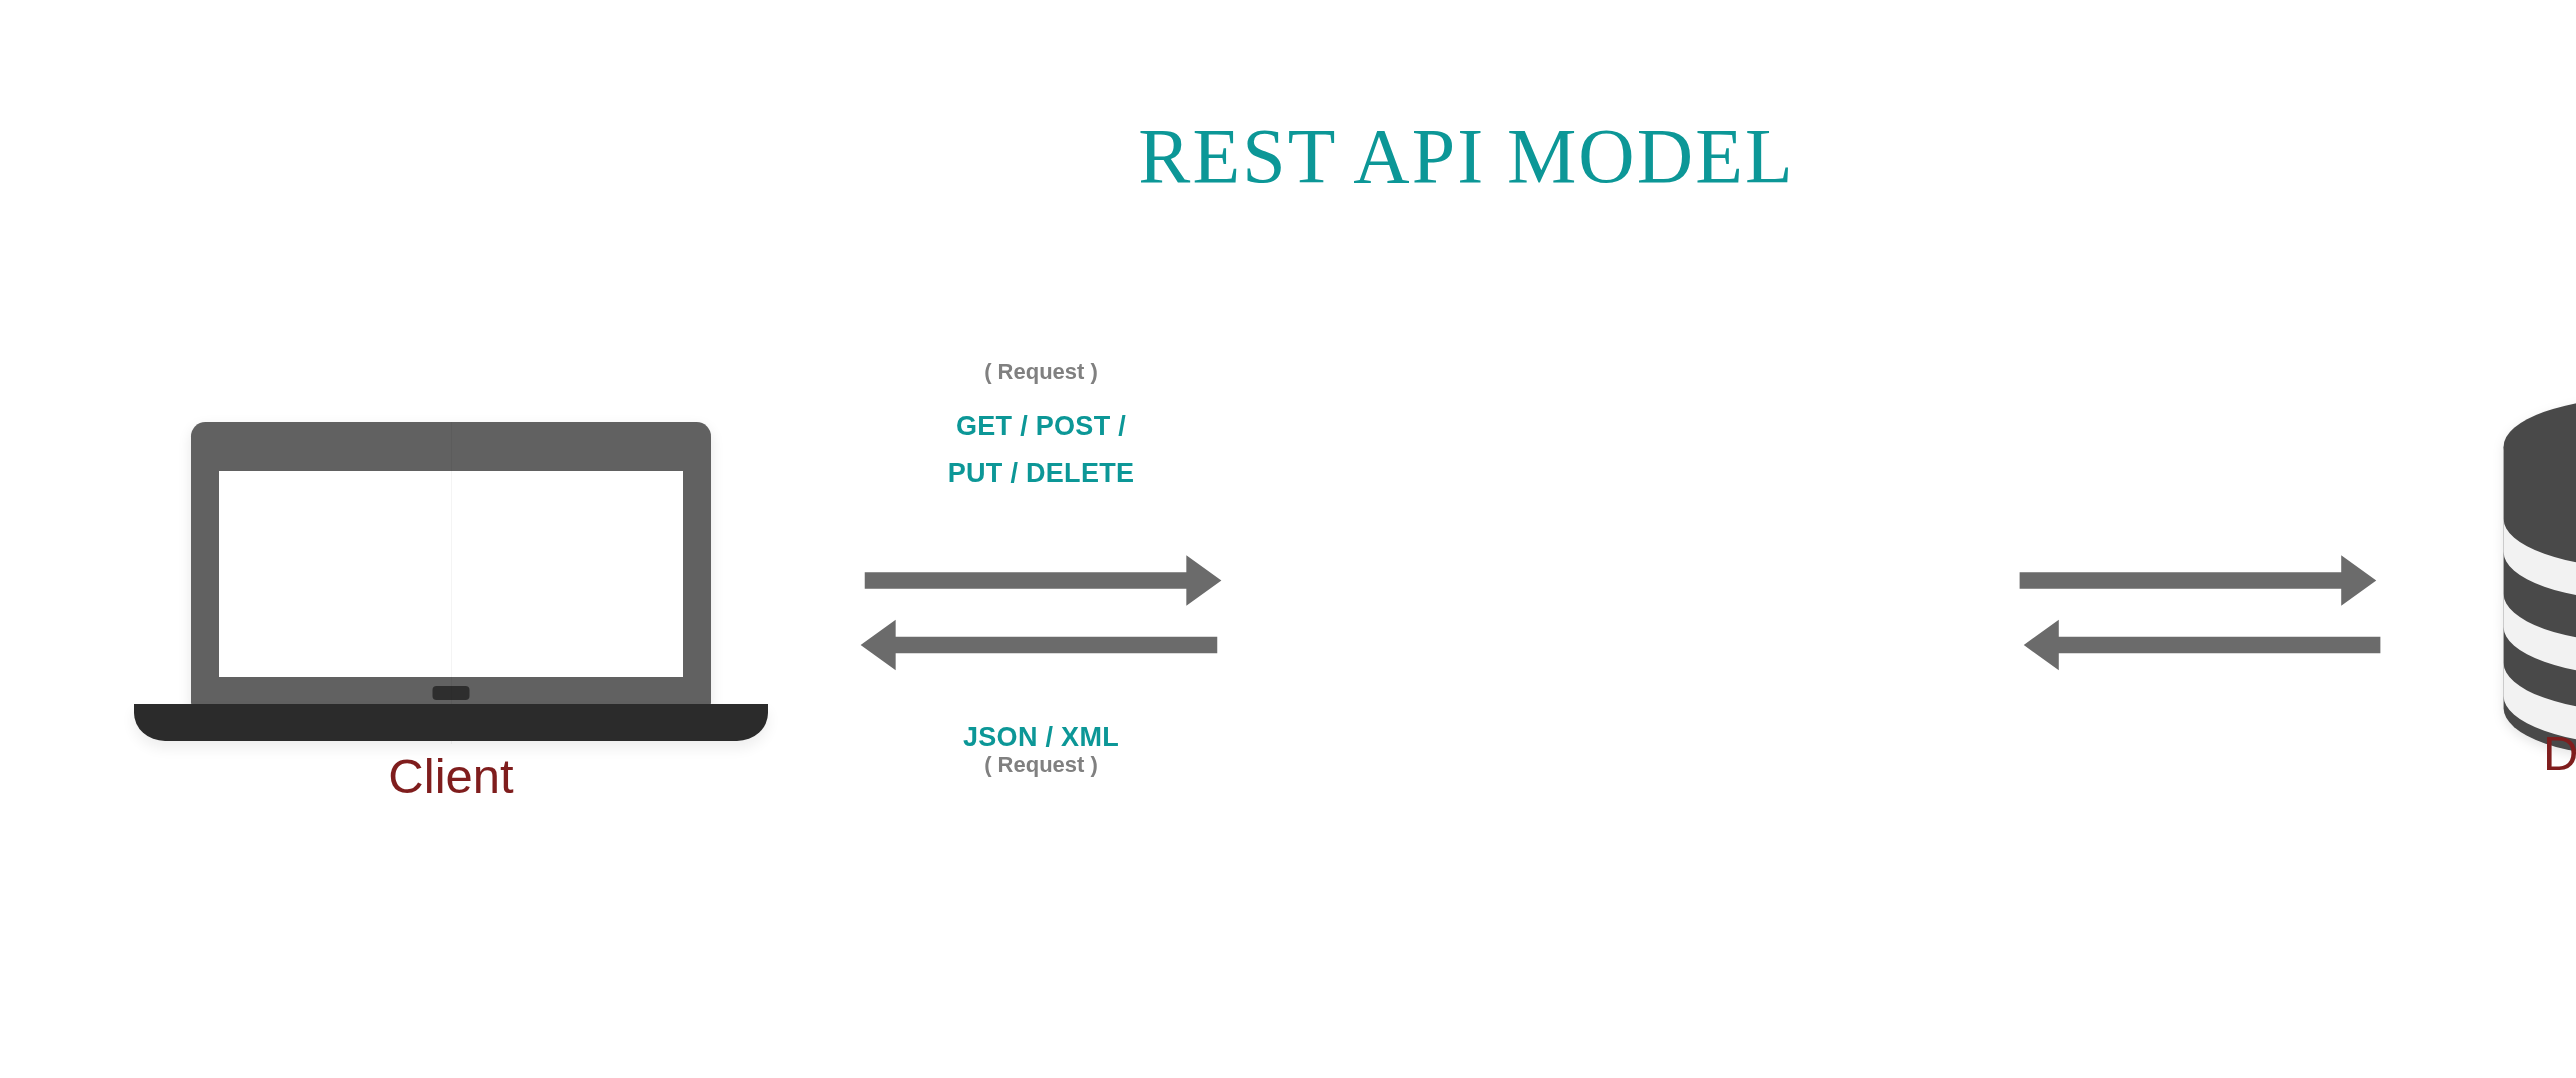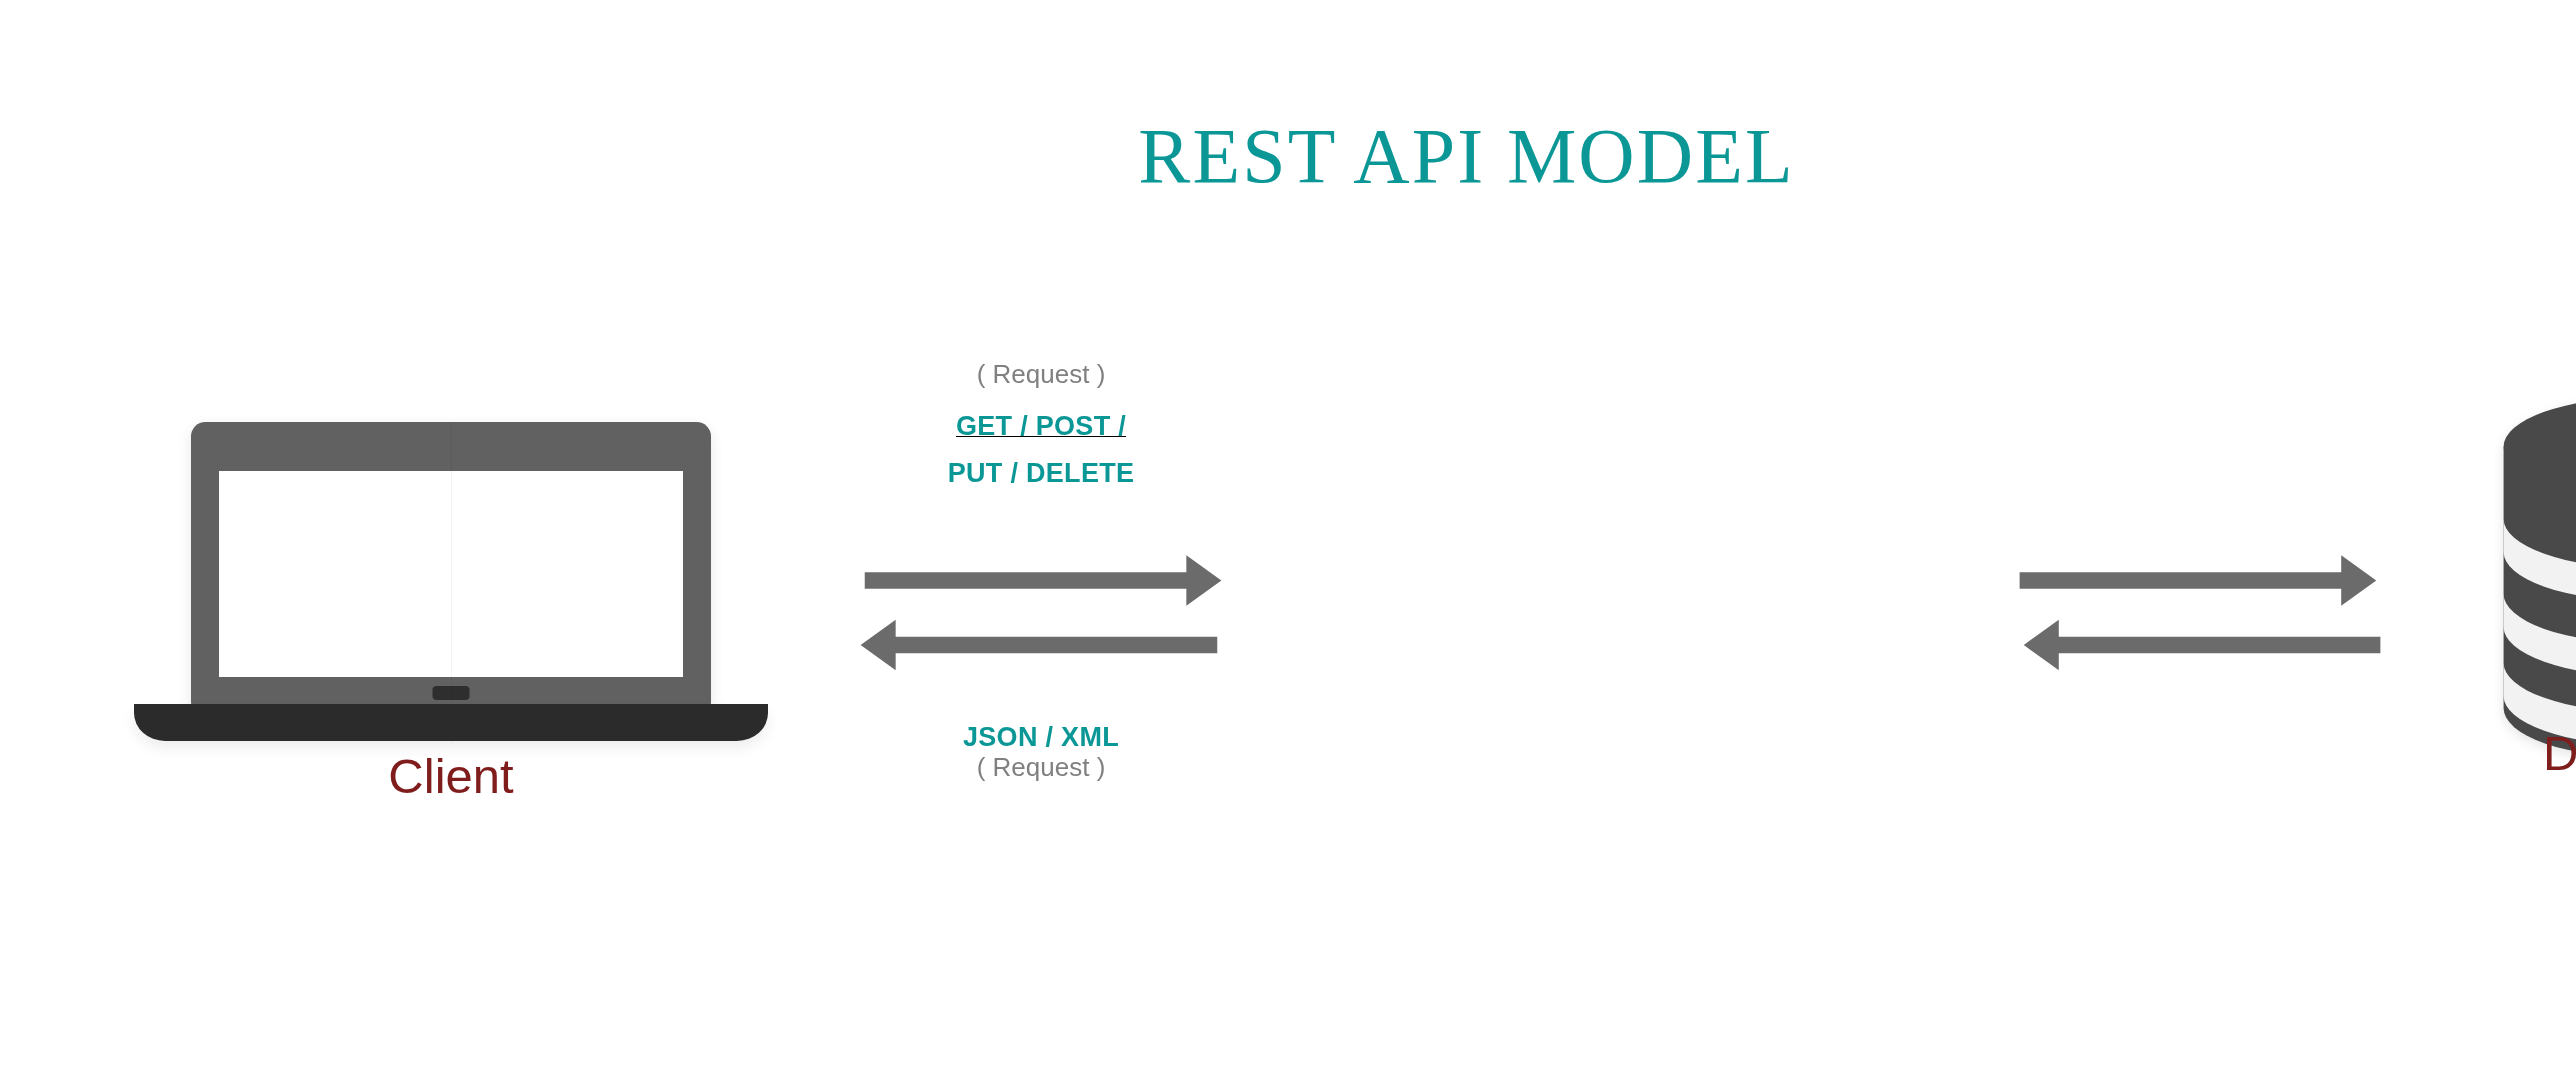--- a/index.html
+++ b/index.html
@@ -147,22 +147,22 @@
   .arrow-label {
     position: absolute;
     left: 50%;
     transform: translateX(-50%);
     white-space: nowrap;
     line-height: 1;
     text-align: center;
   }
   .label-paren {
     color: #808080;
-    font-size: 26px;
-    font-weight: 400;
+    font-size: 22px;
+    font-weight: 700;
   }
   .label-verb {
     color: #0C9797;
     font-size: 27px;
     font-weight: 700;
     letter-spacing: 0.3px;
   }
 </style>
 </head>
 <body>
@@ -180,21 +180,21 @@
     <div class="laptop-base"></div>
     <div class="node-caption" style="top: 340px;">Client</div>
   </div>
 
   <div class="arrow-group" id="cr-arrows" style="left:840px; top:361px; width:402px; height:464px;">
 
     <div class="arrow-label" style="top: 0px;">
       <span class="label-paren">( Request )</span>
     </div>
 
-    <div class="arrow-label" style="top: 52px; text-decoration: underline;">
+    <div class="arrow-label" style="top: 52px;">
       <span class="label-verb">GET / POST /</span>
     </div>
 
     <div class="arrow-label" style="top: 99px;">
       <span class="label-verb">PUT / DELETE</span>
     </div>
 
     <svg class="arrow-svg" style="position:absolute; left:0px; top:183px;" width="402" height="134" viewBox="0 0 780 260">
 
       <path d="M 48 55 L 672 55 L 672 22 L 740 71 L 672 120 L 672 87 L 48 87 Z" fill="#6B6B6B"></path>

